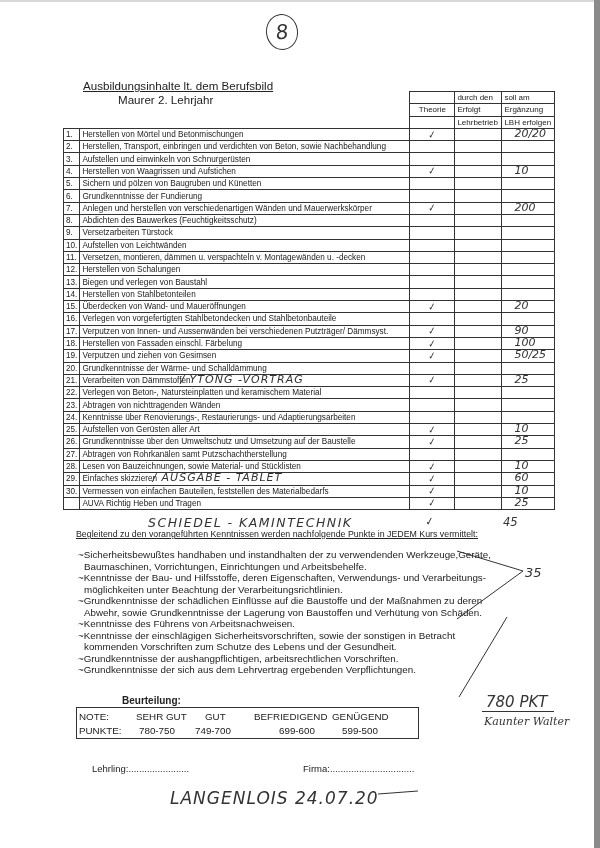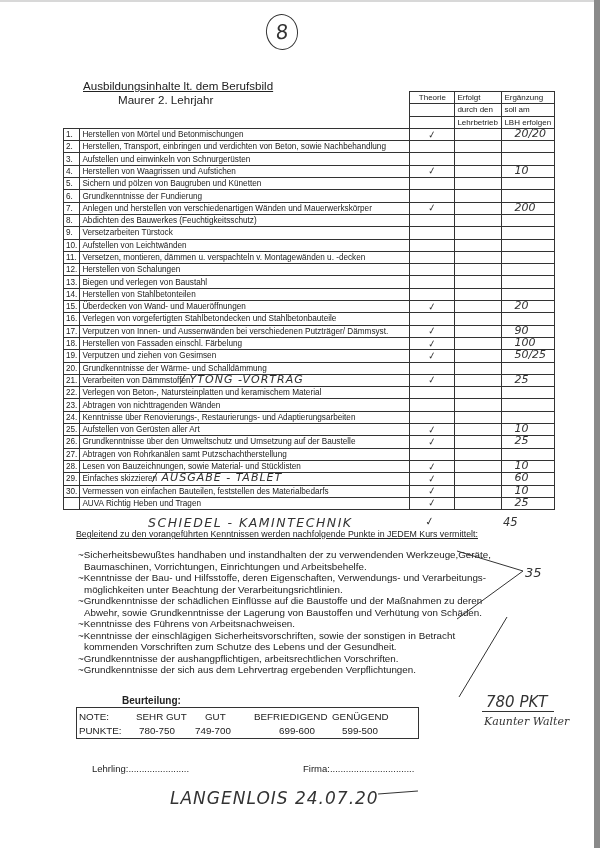--- a/index.html
+++ b/index.html
@@ -78,30 +78,30 @@
 
 <div class="page-num hw">8</div>
 <div class="title">Ausbildungsinhalte lt. dem Berufsbild</div>
 <div class="subtitle">Maurer 2. Lehrjahr</div>
 
 <table class="main">
   <tbody id="tbody">
     <tr class="header">
       <td class="num blank"></td>
       <td class="desc blank"></td>
-      <td class="th">Theorie</td>
-      <td class="er">Erfolgt</td>
-      <td class="lbh">Ergänzung</td>
+      <td class="th"></td>
+      <td class="er">durch den</td>
+      <td class="lbh">soll am</td>
     </tr>
     <tr class="header">
       <td class="num blank"></td>
       <td class="desc blank"></td>
-      <td class="th"></td>
-      <td class="er">durch den</td>
-      <td class="lbh">soll am</td>
+      <td class="th">Theorie</td>
+      <td class="er">Erfolgt</td>
+      <td class="lbh">Ergänzung</td>
     </tr>
     <tr class="header">
       <td class="num blank"></td>
       <td class="desc blank"></td>
       <td class="th"></td>
       <td class="er">Lehrbetrieb</td>
       <td class="lbh">LBH erfolgen</td>
     </tr>
   <tr>
         <td class="num">1.</td>

